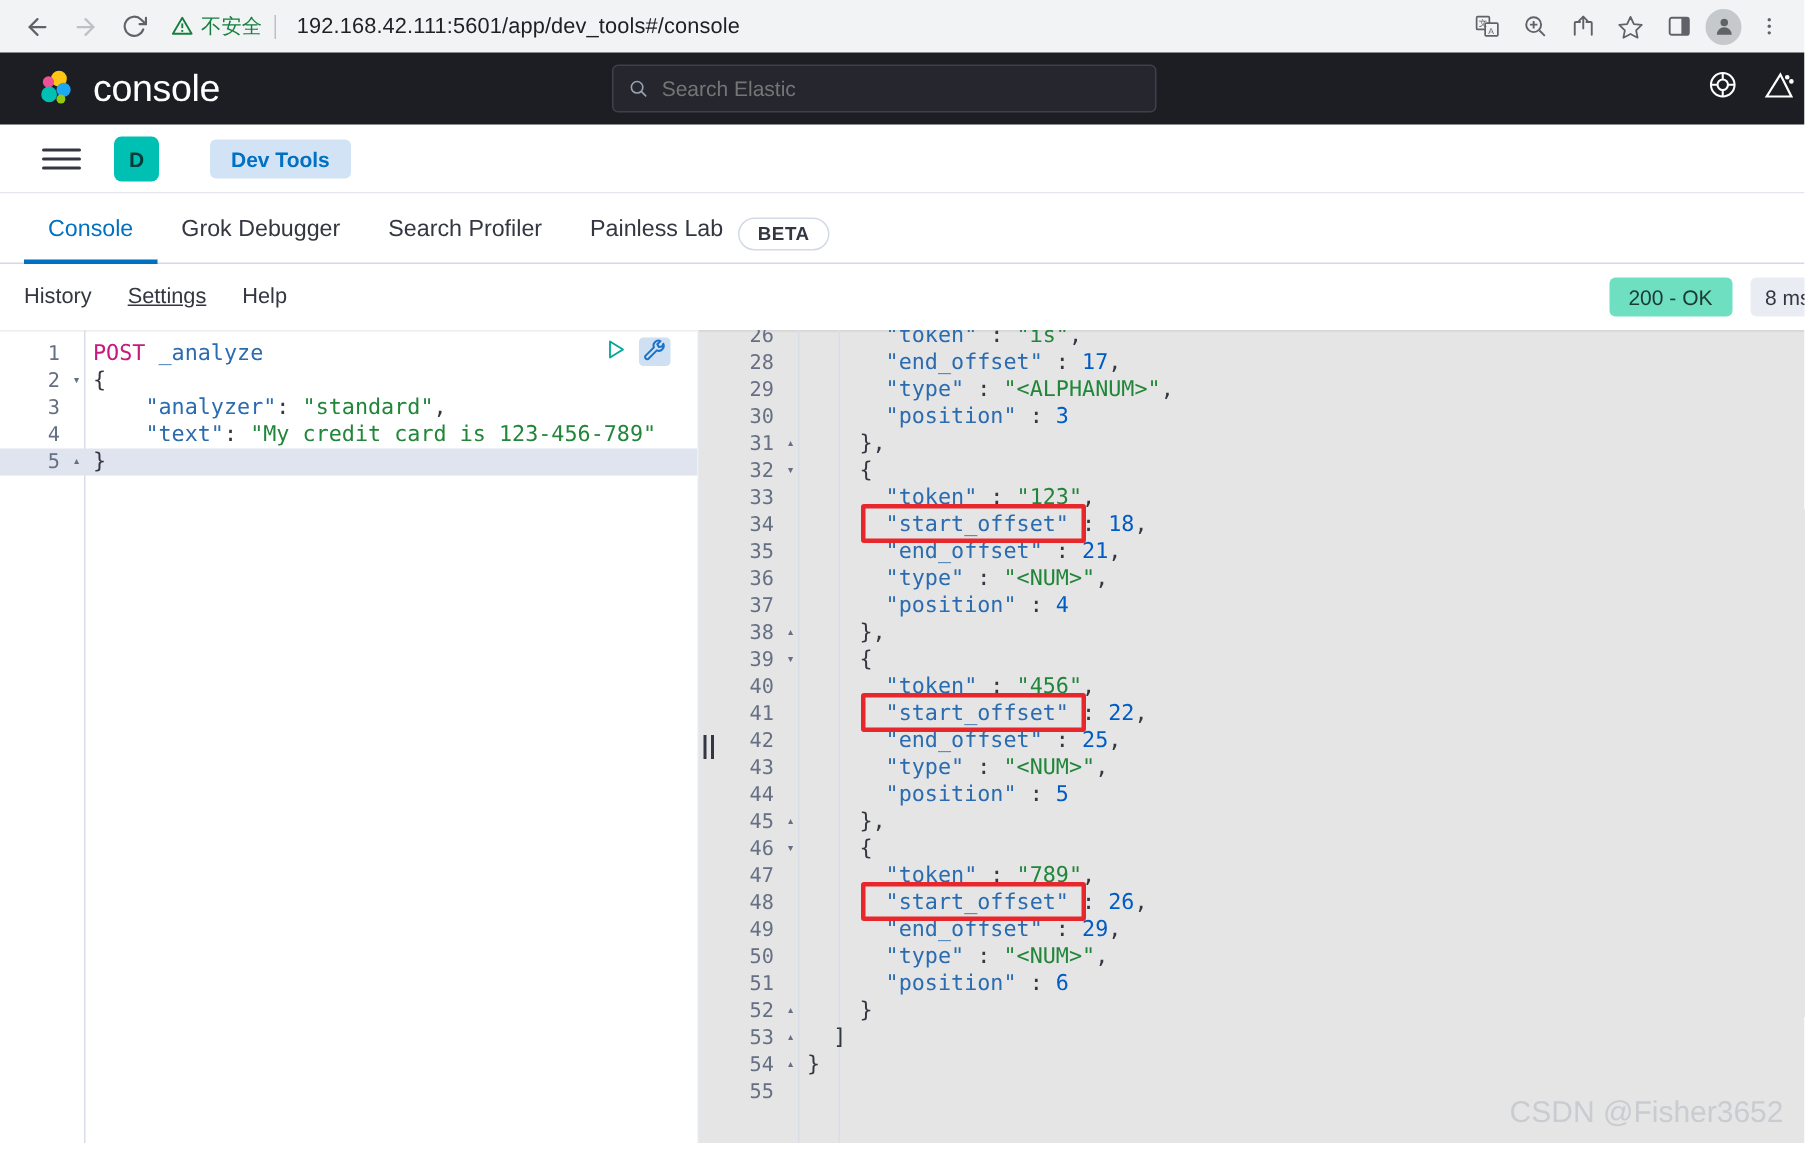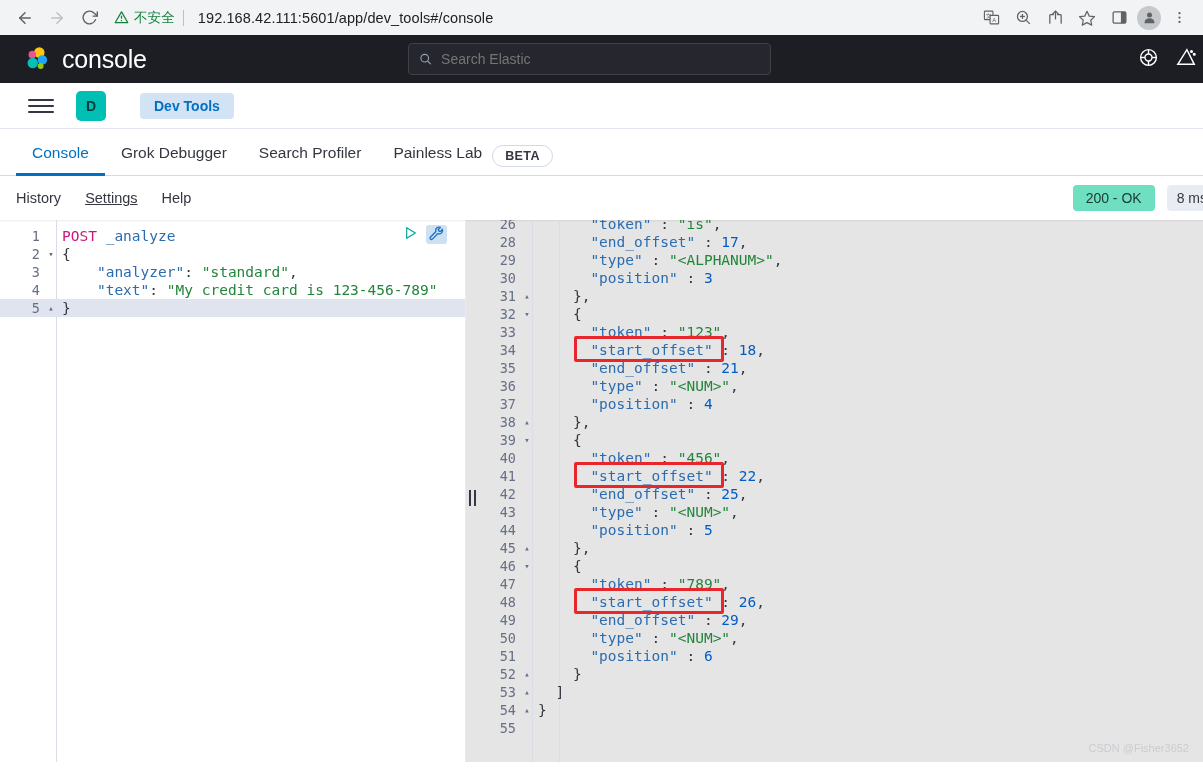--- a/index.html
+++ b/index.html
@@ -294,21 +294,21 @@
     border: 3px solid #e8272c;
     border-radius: 2px;
     pointer-events: none;
     z-index: 6;
   }
 
   .watermark {
     position: absolute;
     right: 14px; bottom: 8px;
     color: #c9ccd1;
-    font-size: 11px;
+    font-size: 20px;
     z-index: 9;
     font-family: "Liberation Sans", sans-serif;
   }
 
   .scroll-shadow {
     position: absolute;
     left: 0; right: 0; top: 0; height: 2px;
     background: linear-gradient(to bottom, rgba(0,0,0,0.08), rgba(0,0,0,0));
   }
 </style>

